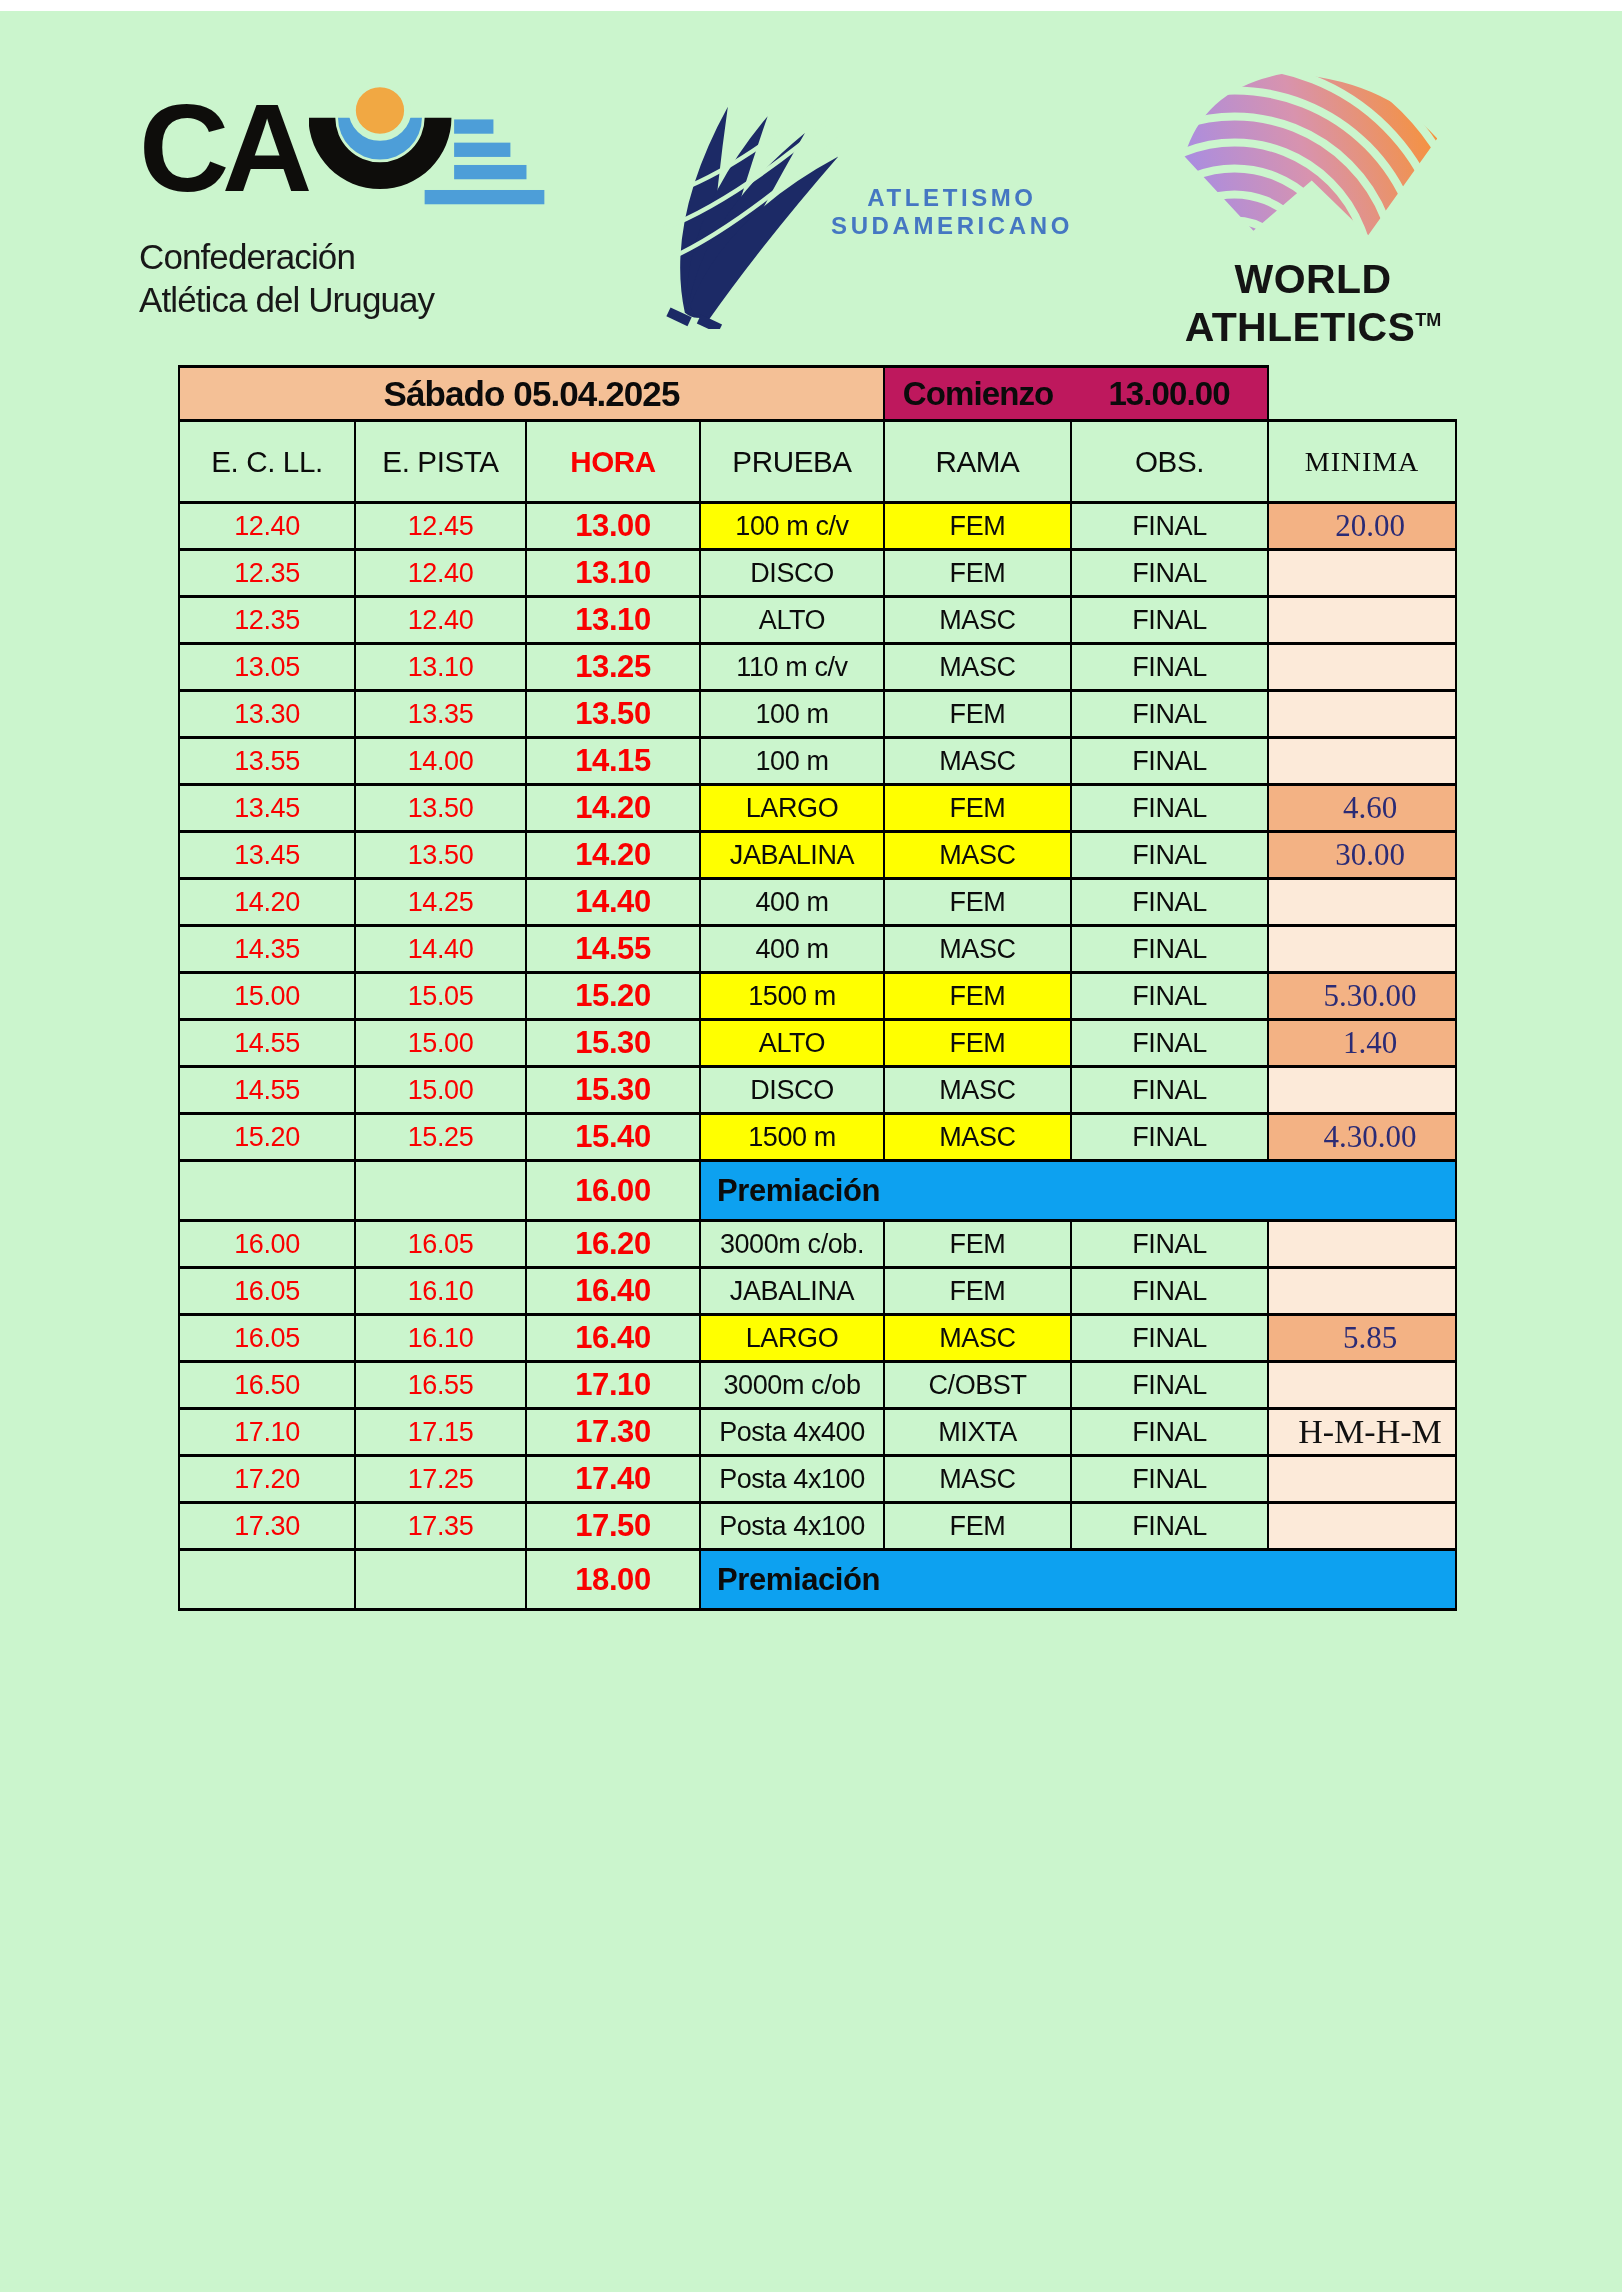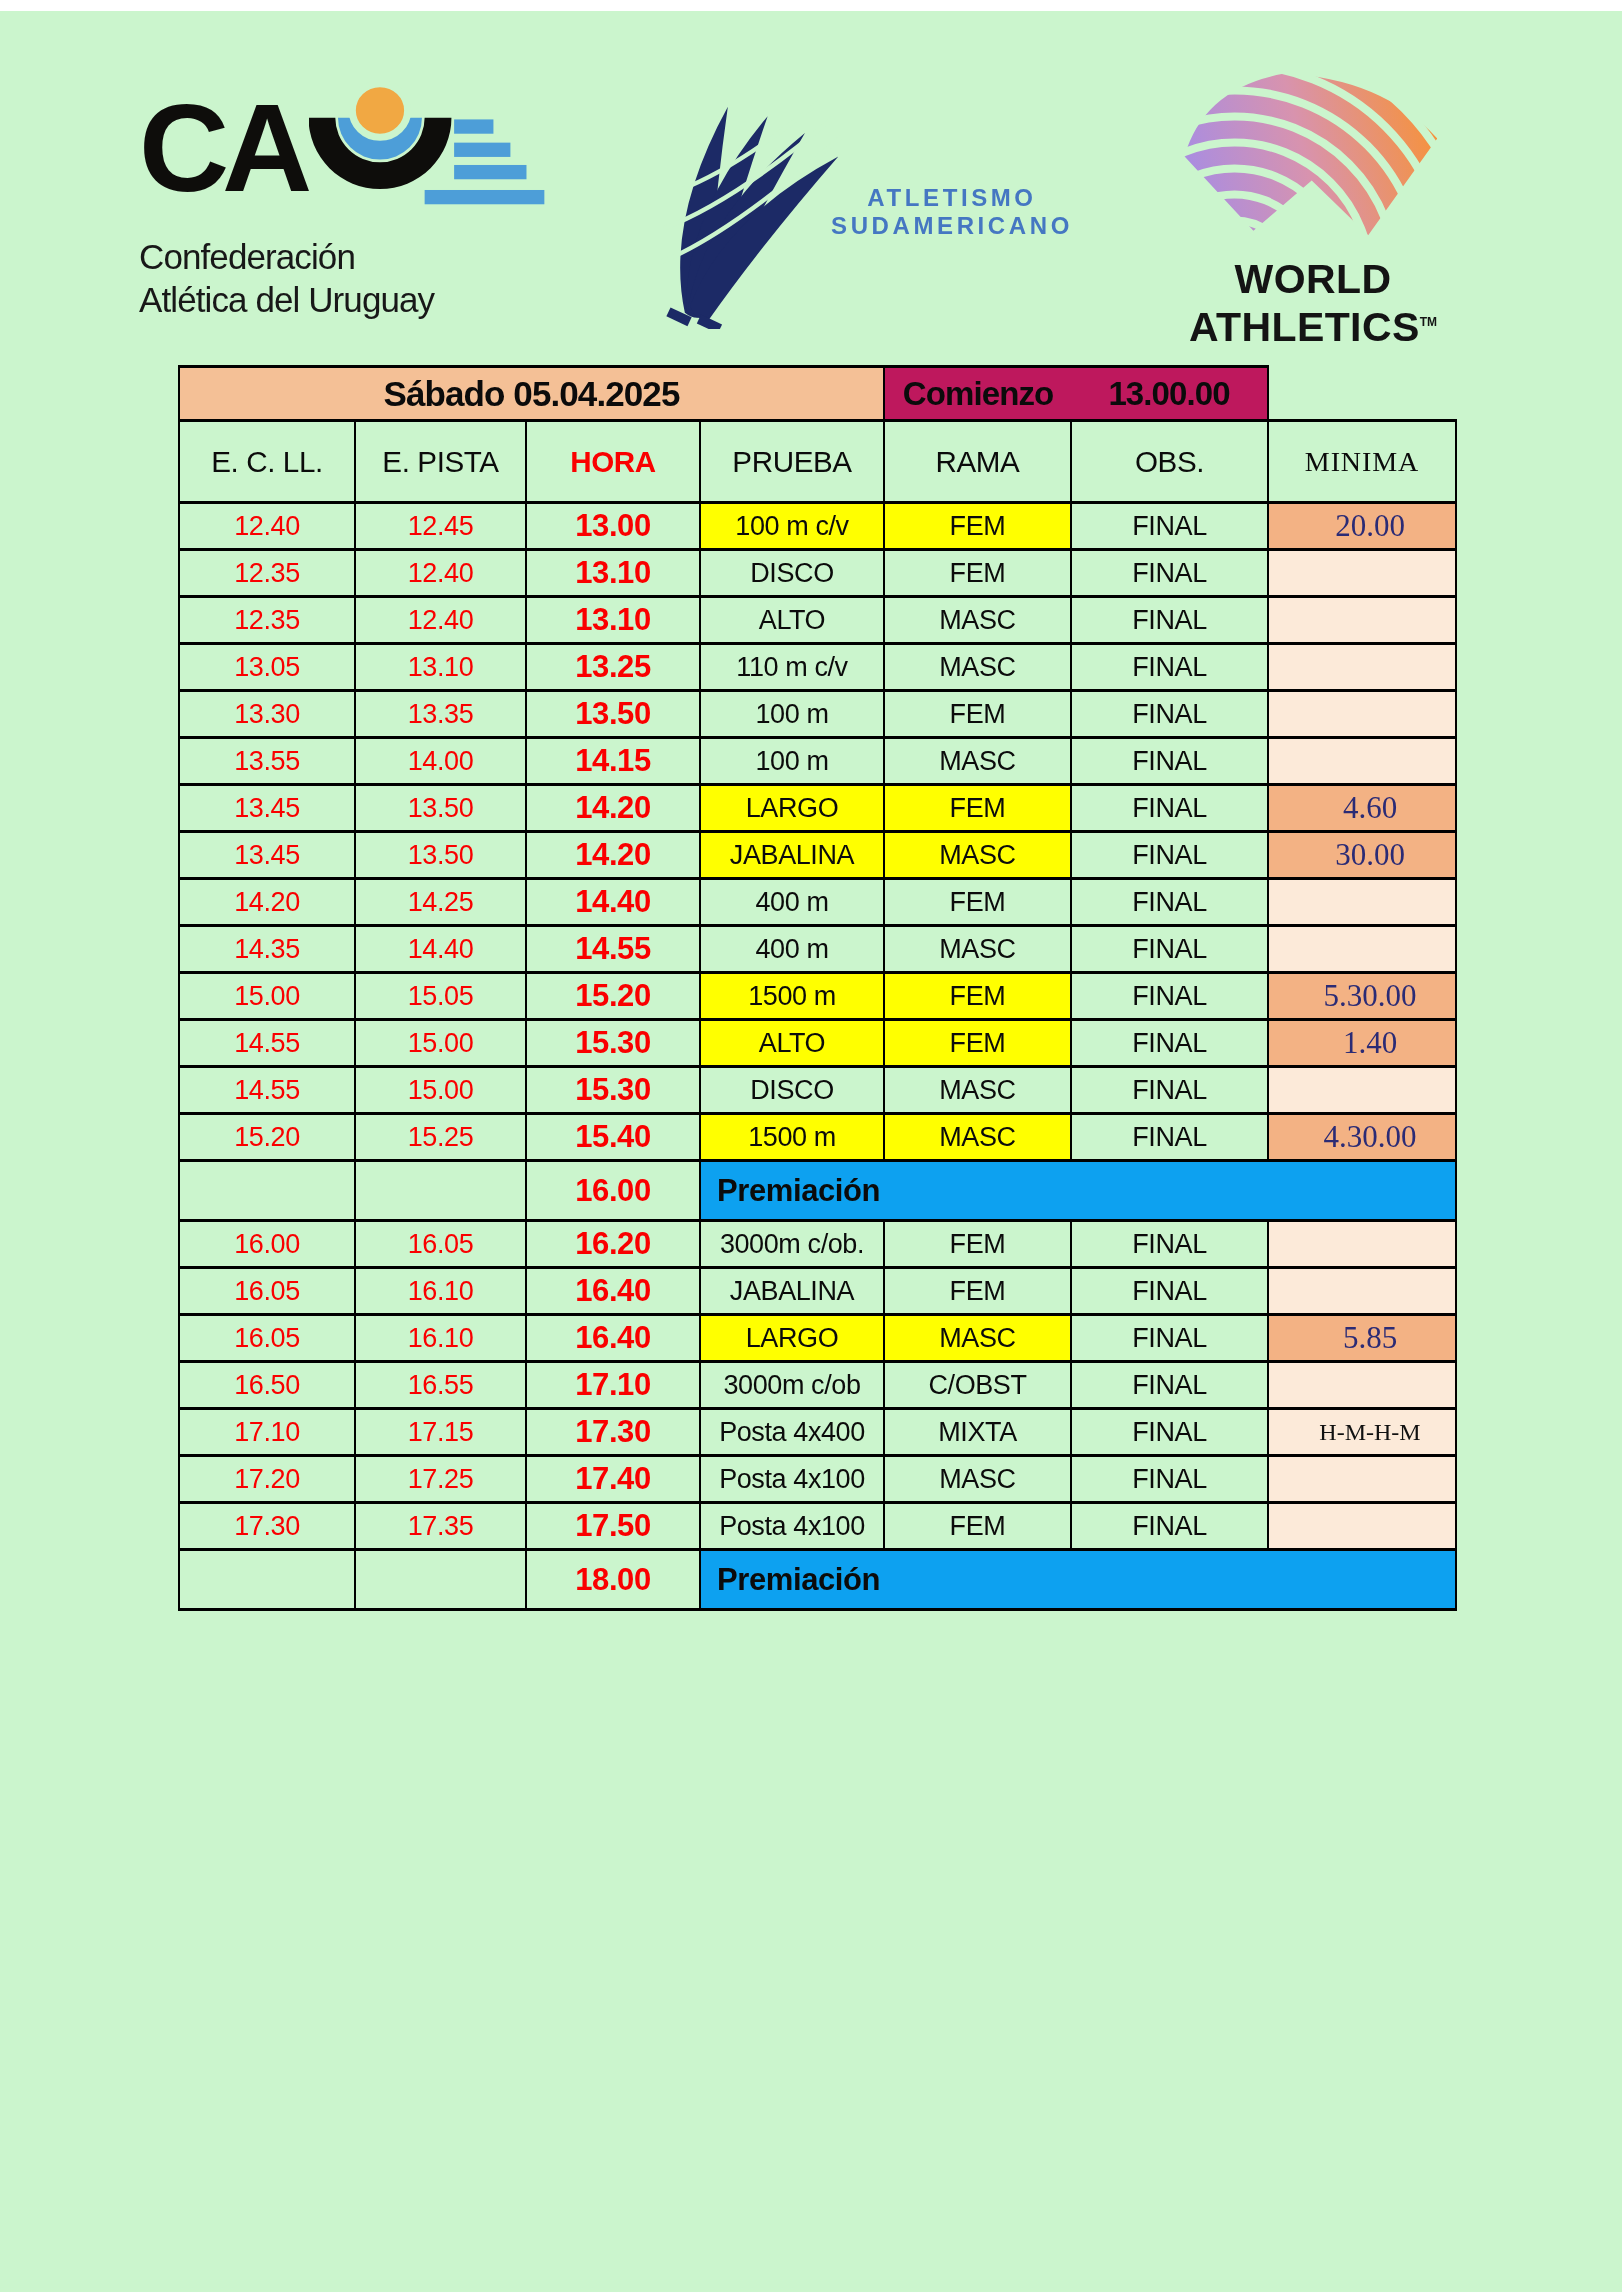--- a/index.html
+++ b/index.html
@@ -18,21 +18,21 @@
   .sud{position:absolute;left:658px;top:87px;width:466px;height:251px;}
   .sud-sail{position:absolute;left:0;top:0;}
   .sud-text{position:absolute;left:133px;top:97px;width:322px;text-align:center;
             color:#4577c2;font-weight:bold;letter-spacing:3.6px;line-height:1.15;}
   .sud-line{font-size:24px;white-space:nowrap;}
 
   
   .wa{position:absolute;left:1157px;top:63px;width:312px;text-align:center;}
   .wa svg{display:block;margin:0 auto;}
   .wa-text{font-size:41px;font-weight:bold;color:#141414;line-height:1.16;letter-spacing:0.4px;}
-  .wa-tm{font-size:12px;vertical-align:super;letter-spacing:0;}
+  .wa-tm{font-size:18px;vertical-align:super;letter-spacing:0;}
 
   
   table.sched{position:absolute;left:178px;top:365px;border-collapse:collapse;table-layout:fixed;}
   .sched td,.sched th{border:2.7px solid #000;border-top-width:3.6px;border-bottom-width:3.6px;
       padding:0;text-align:center;vertical-align:middle;overflow:hidden;letter-spacing:-0.4px;}
   tr.r-top{height:54px;}
   tr.r-head{height:82px;}
   tr.r-data{height:47px;}
   tr.r-prem{height:60px;}
 
@@ -47,21 +47,21 @@
   th.hora-h{color:#fa0000;font-weight:bold;}
   th.minima-h{font-family:"Liberation Serif",serif;font-size:28px;letter-spacing:0.9px;}
 
   td.c-ecll,td.c-epista{color:#fa0000;font-size:27px;}
   td.c-hora{color:#fa0000;font-weight:bold;font-size:31px;}
   td.c-prueba,td.c-rama,td.c-obs{font-size:27px;color:#0b0b0b;}
   td.c-minima{font-family:"Liberation Serif",serif;font-size:31px;color:#2b2b75;letter-spacing:0;padding-left:16px;}
   td.hl{background:#ffff00;}
   td.filled{background:#f3b284;}
   td.empty{background:#fcead9;}
-  td.blacktxt{color:#111111;font-size:24px;}
+  td.blacktxt{color:#111111;font-size:34px;}
   td.c-prem{background:#0da1f0;text-align:left;padding-left:16px;font-weight:bold;
             font-size:31px;color:#0b0b0b;letter-spacing:-0.4px;}
 </style>
 </head>
 <body>
 
 <div class="page">
   <div class="top-strip"></div>
 
   <div class="cau">

